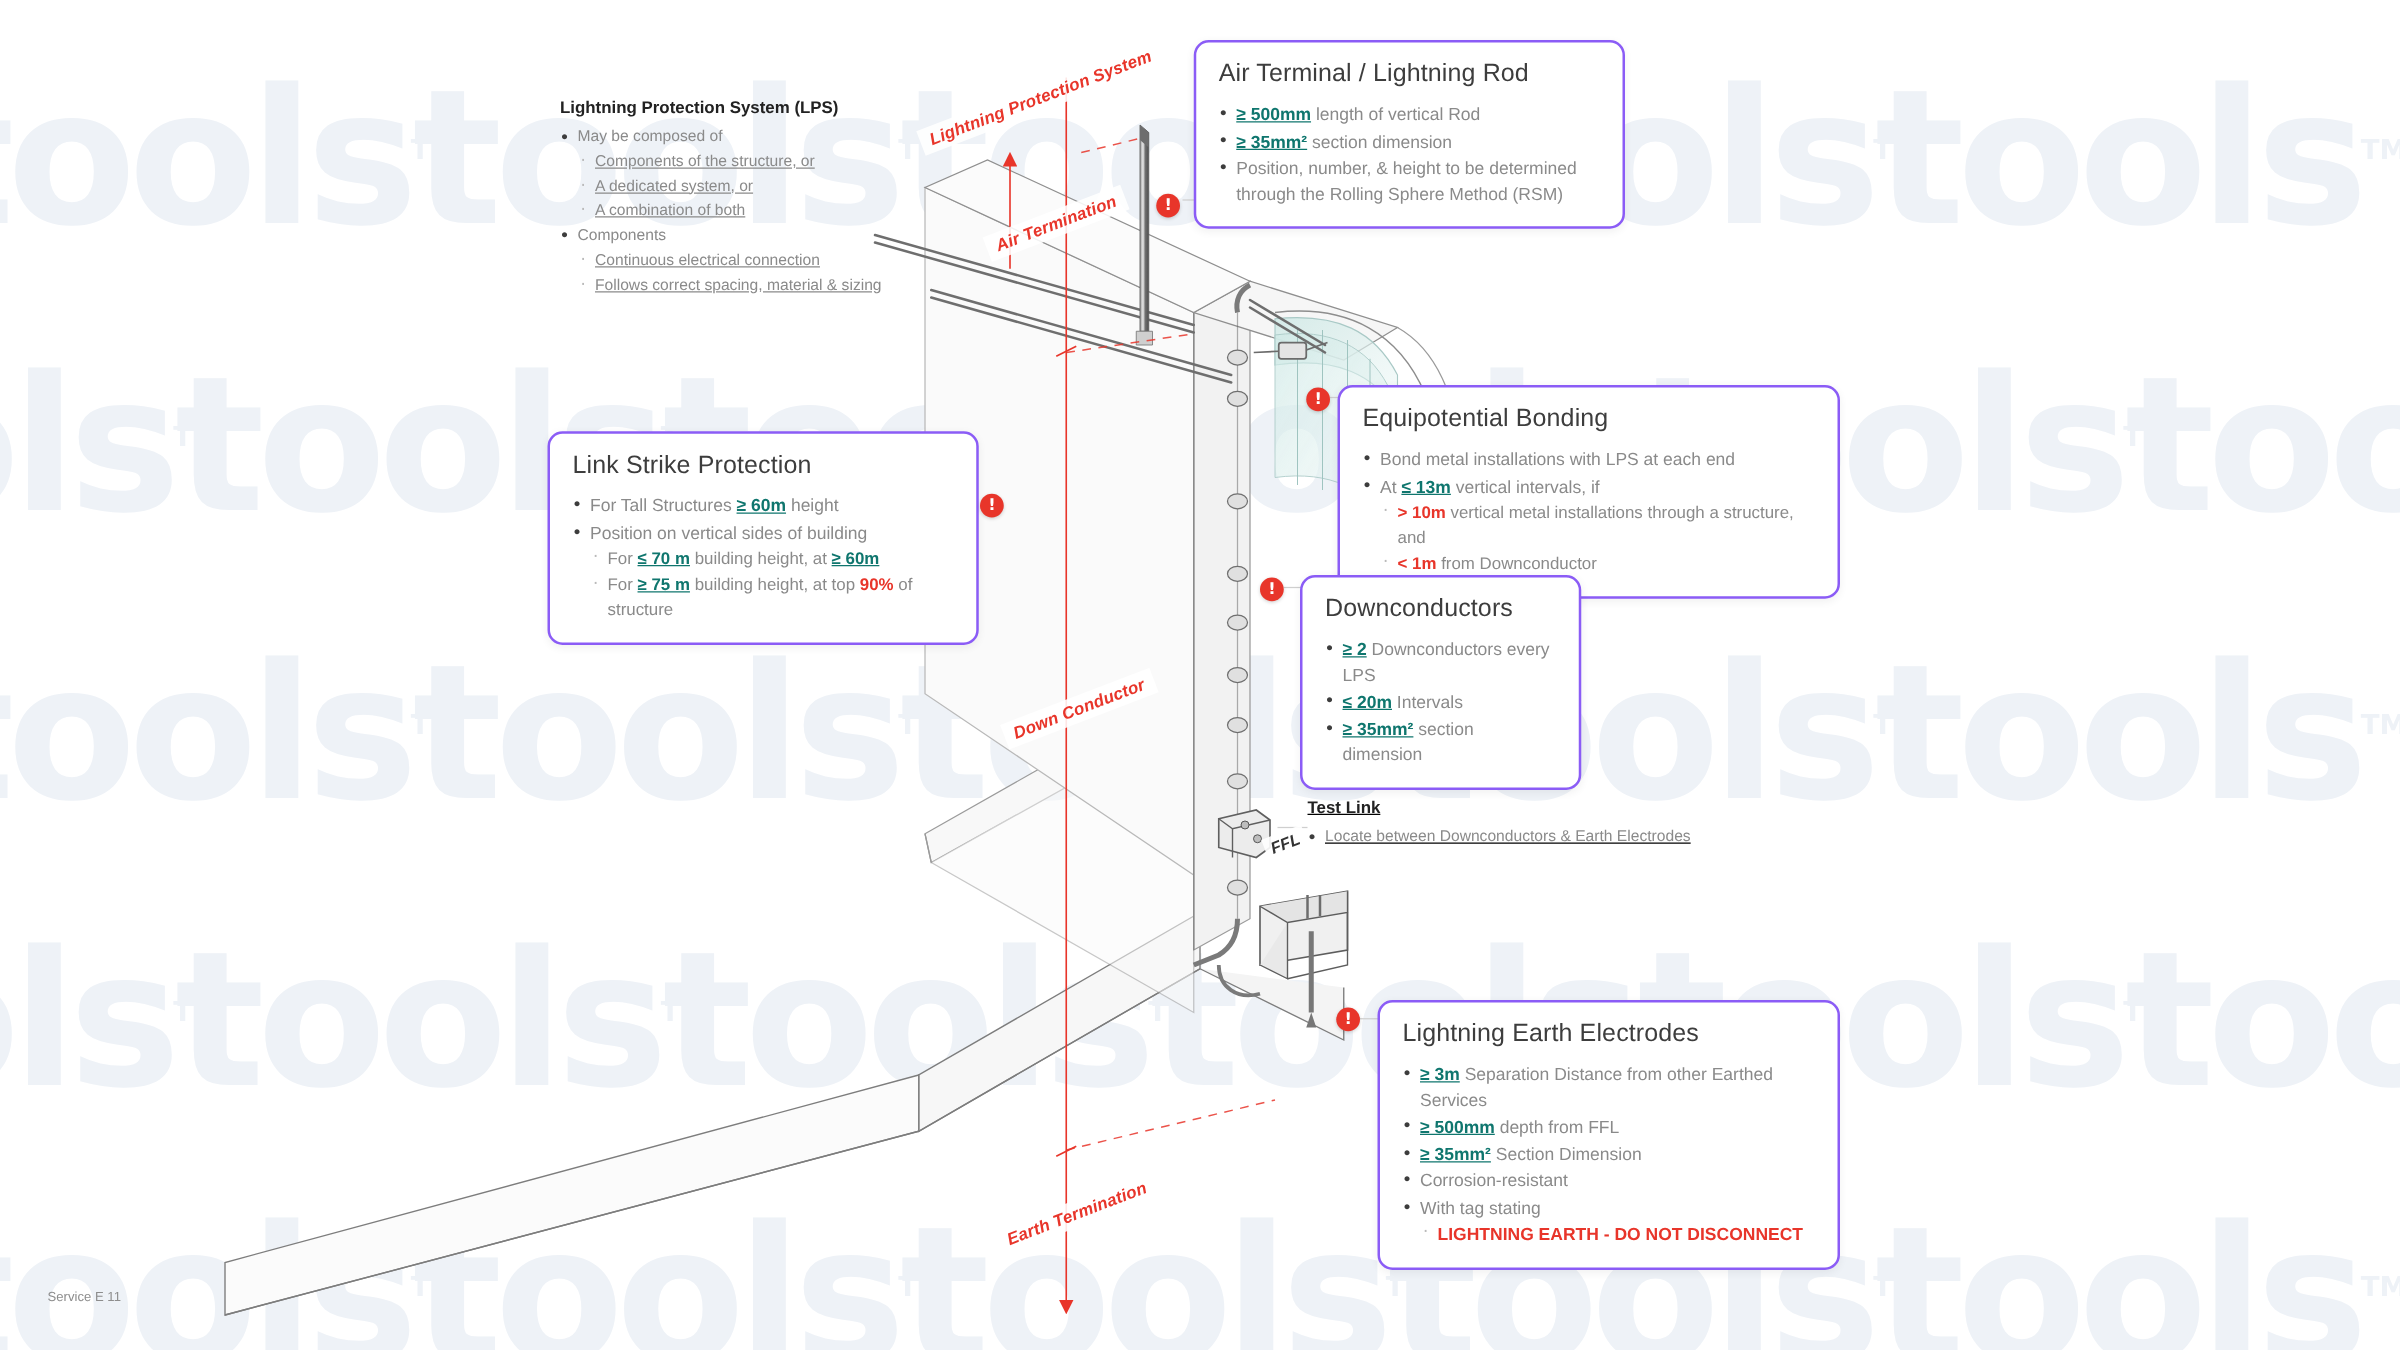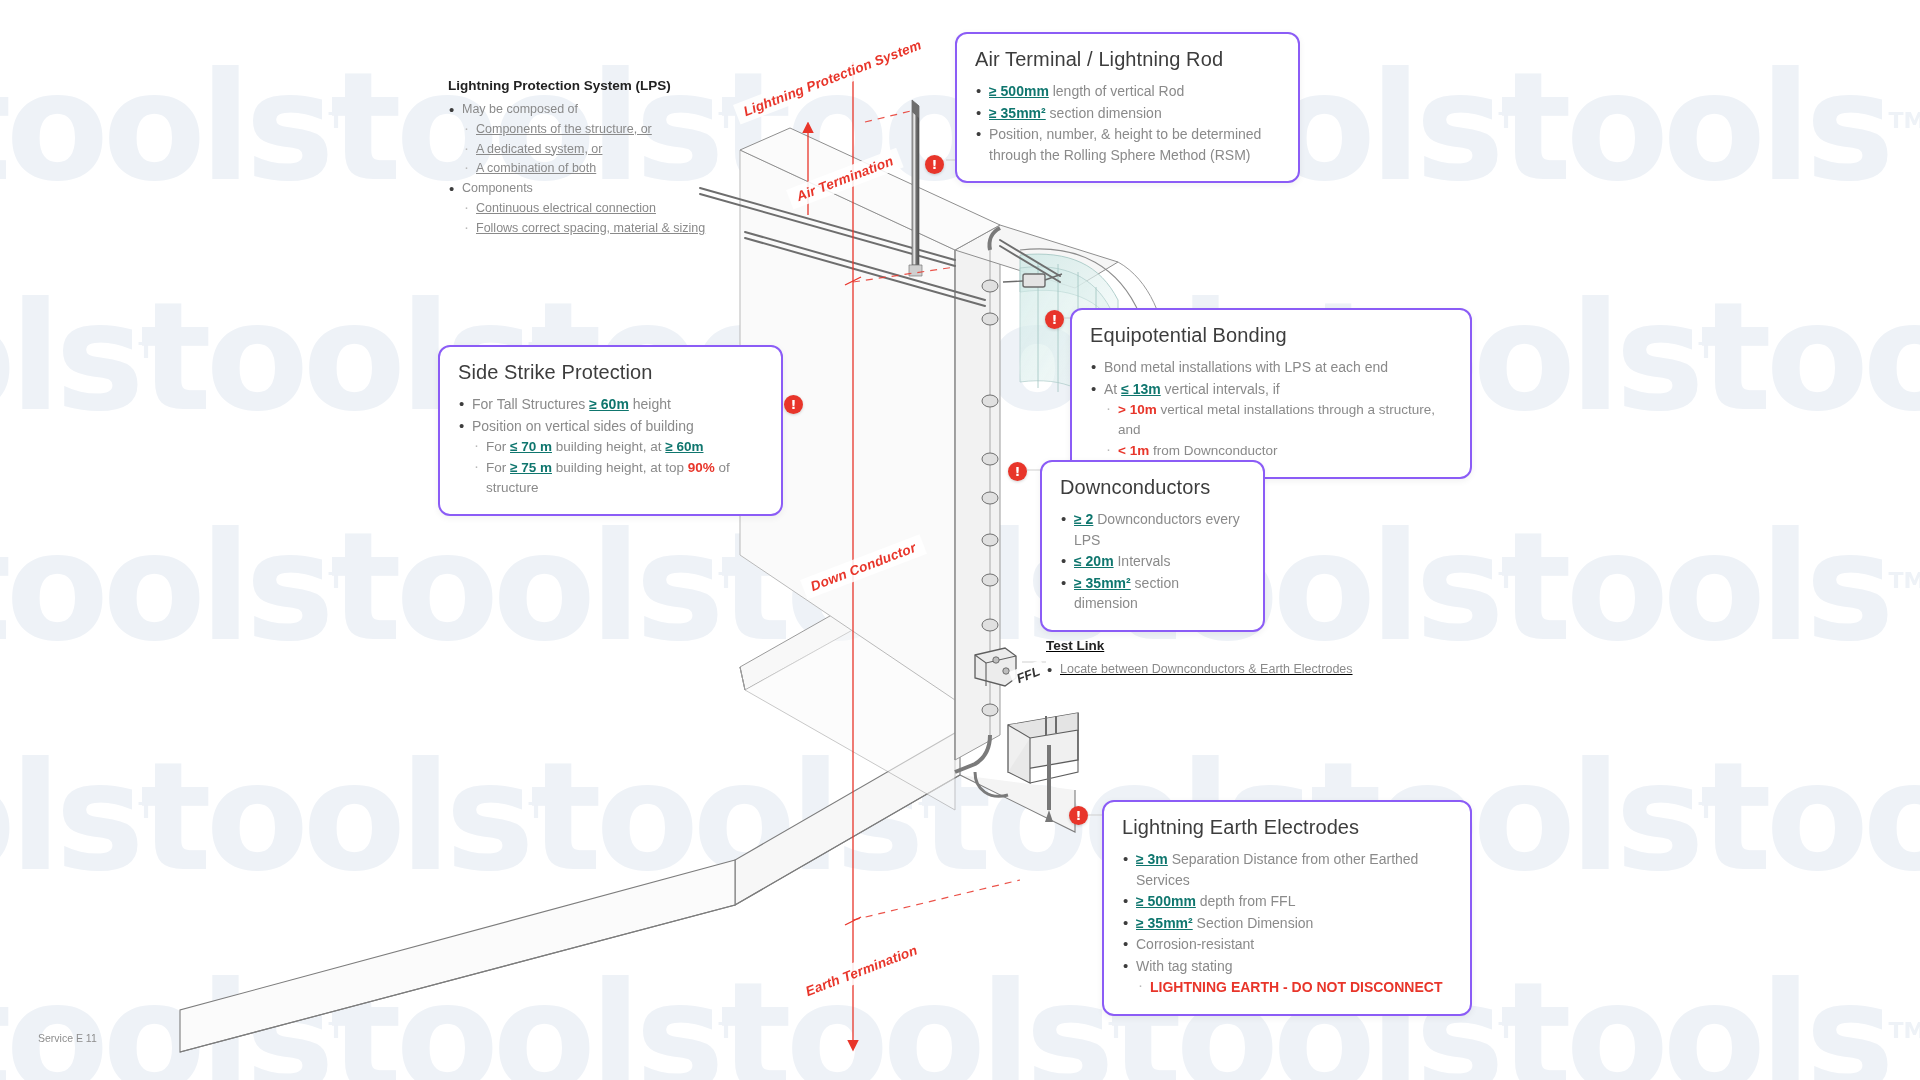--- a/index.html
+++ b/index.html
@@ -352,21 +352,21 @@
   <div class="card" style="left:955px;top:32px;width:345px;">
     <h2>Air Terminal / Lightning Rod</h2>
     <ul>
         <li class="lvl1"><b class="hi-u">≥ 500mm</b> length of vertical Rod</li>
         <li class="lvl1"><b class="hi-u">≥ 35mm²</b> section dimension</li>
         <li class="lvl1">Position, number, &amp; height to be determined through the Rolling Sphere Method (RSM)</li>
       </ul>
   </div>
 
   <div class="card" style="left:438px;top:345px;width:345px;">
-    <h2>Side Strike Protection</h2>
+    <h2>Link Strike Protection</h2>
     <ul>
         <li class="lvl1">For Tall Structures <b class="hi-u">≥ 60m</b> height</li>
         <li class="lvl1">Position on vertical sides of building</li>
         <li class="lvl2">For <b class="hi-u">≤ 70 m</b> building height, at <b class="hi-u">≥ 60m</b></li>
         <li class="lvl2">For <b class="hi-u">≥ 75 m</b> building height, at top <b class="hi">90%</b> of structure</li>
       </ul>
   </div>
 
   <div class="card" style="left:1070px;top:308px;width:402px;">
     <h2>Equipotential Bonding</h2>

